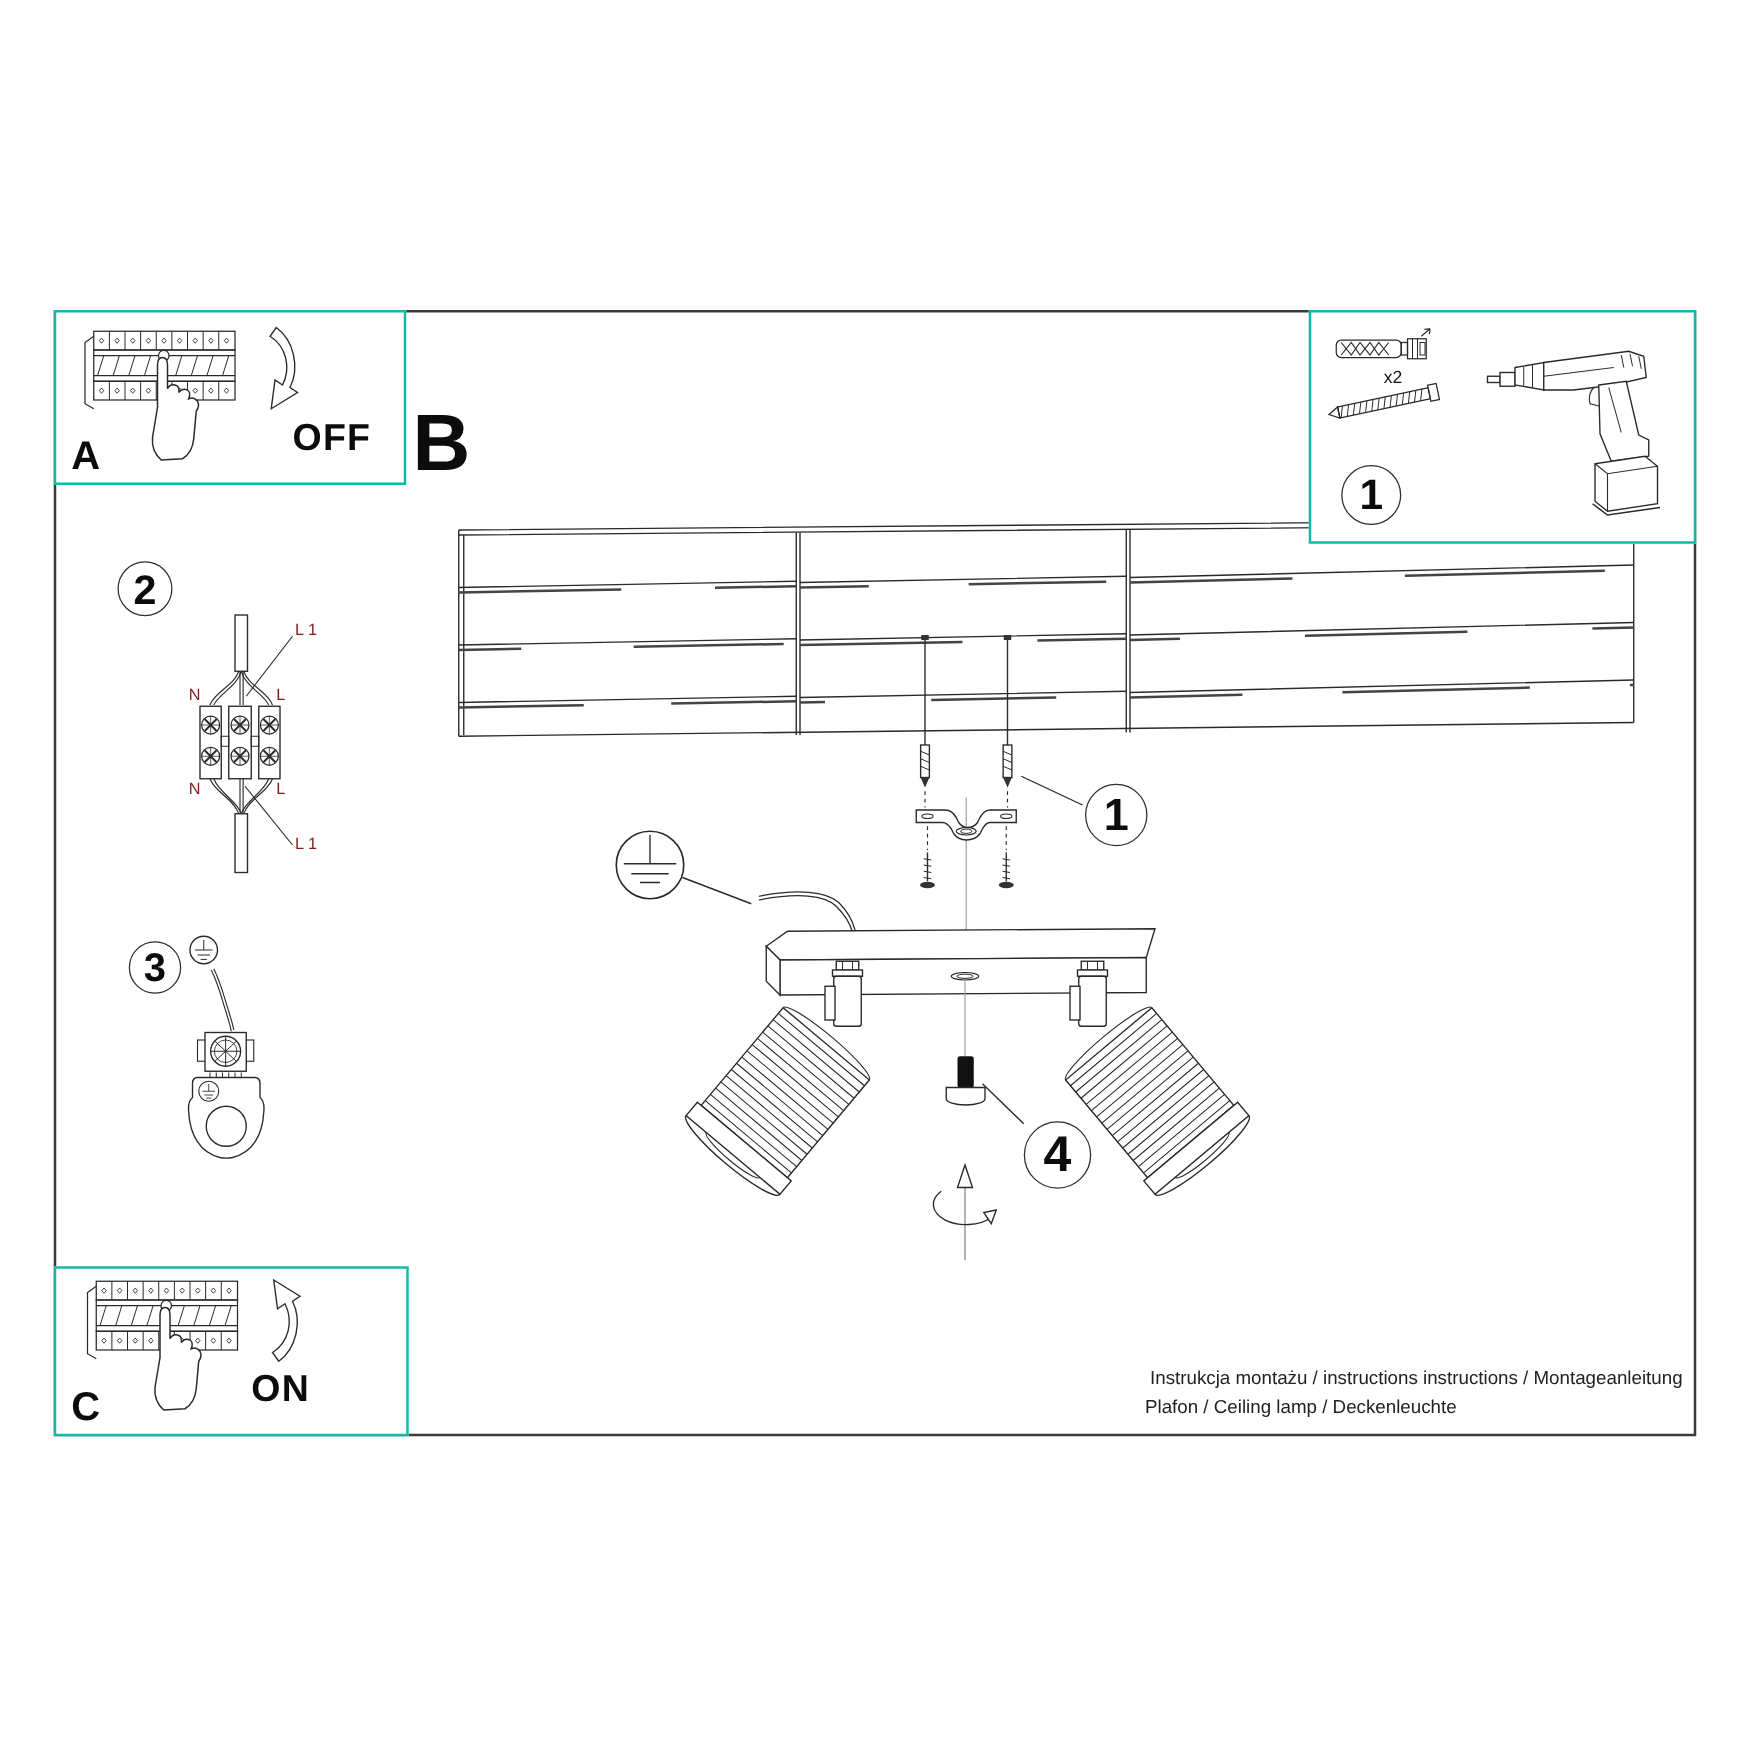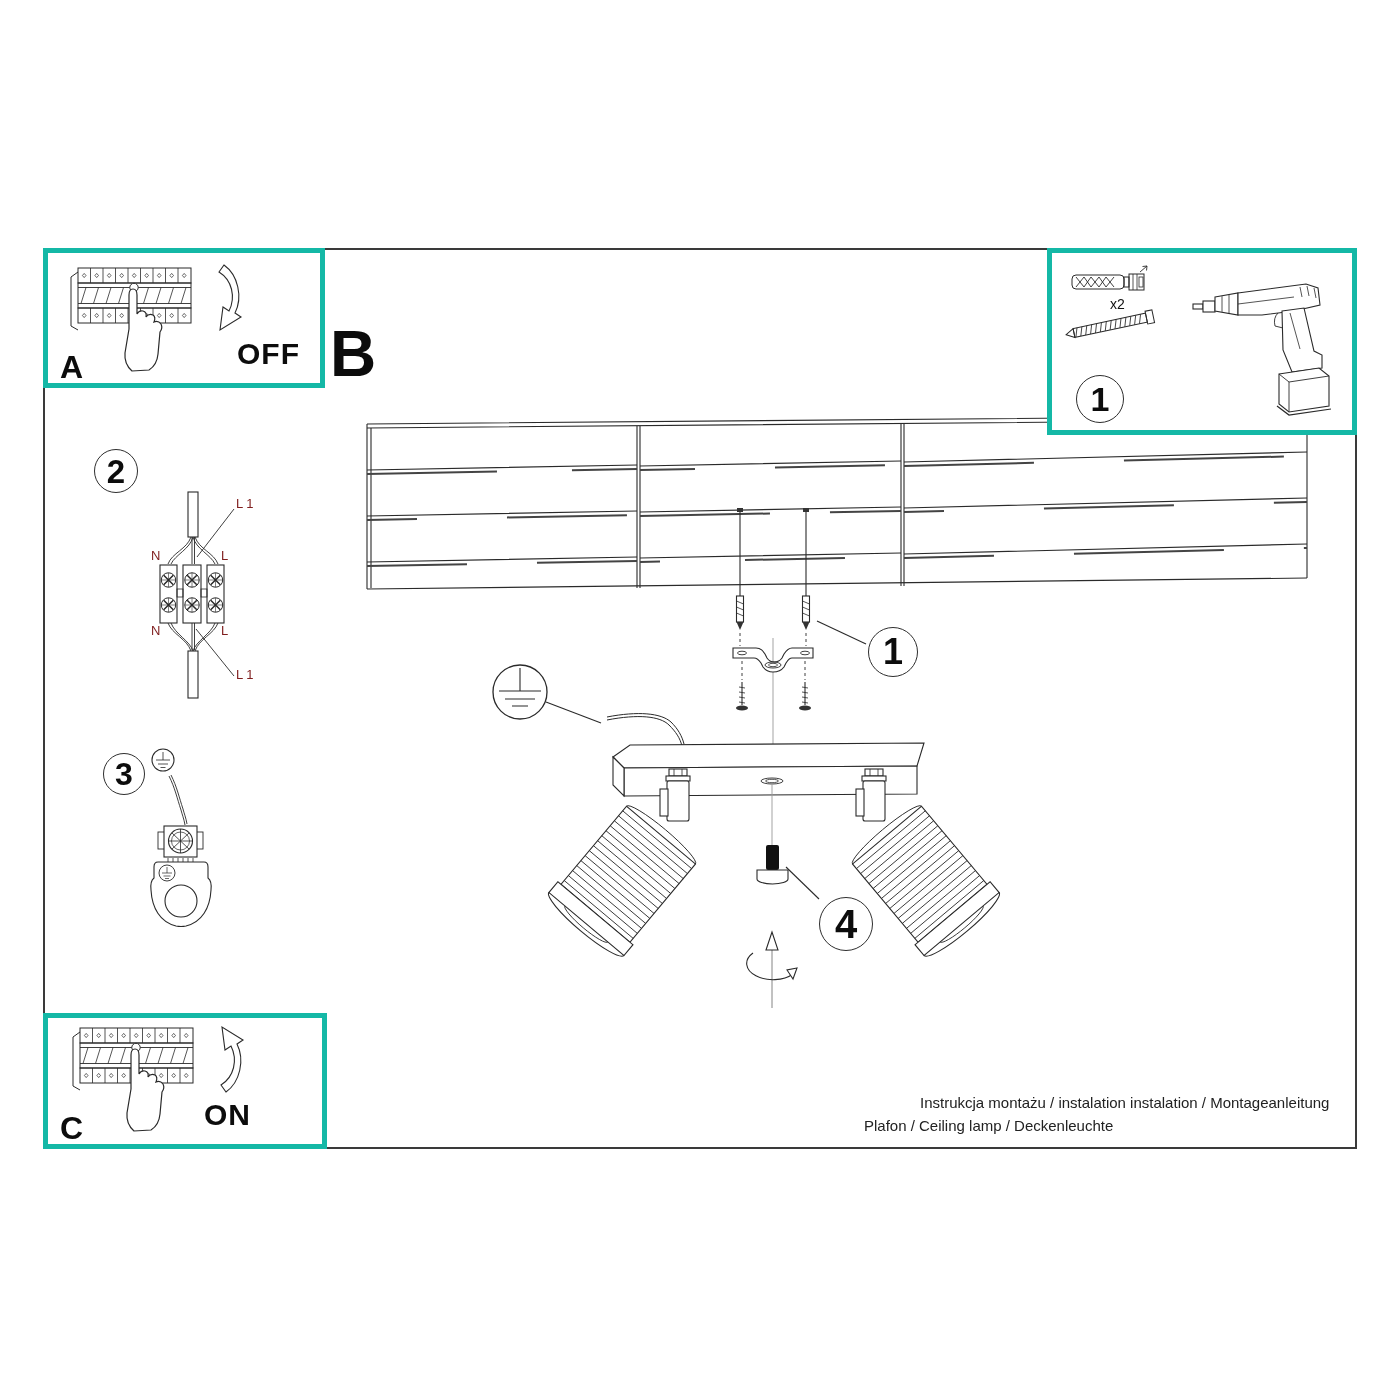--- a/index.html
+++ b/index.html
@@ -1,21 +1,21 @@
 <!DOCTYPE html>
 <html><head>
 <meta charset="utf-8">
 <style>
   html,body{margin:0;padding:0;background:#fff;}
   .page{position:relative;width:1400px;height:1400px;background:#ffffff;overflow:hidden;
         font-family:"Liberation Sans",sans-serif;color:#111;}
   .abs{position:absolute;left:0;top:0;}
   .outer-frame{position:absolute;left:43px;top:248px;width:1314px;height:901px;
                border:2px solid #3a3a3a;box-sizing:border-box;background:transparent;}
-  .panel{position:absolute;border:5px solid #14b8a6;box-sizing:border-box;background:#ffffff;}
+  .panel{position:absolute;border:2px solid #14b8a6;box-sizing:border-box;background:#ffffff;}
   .panel-a{left:43px;top:248px;width:282px;height:140px;}
   .panel-tools{left:1047px;top:248px;width:310px;height:187px;}
   .panel-c{left:43px;top:1013px;width:284px;height:136px;}
   .big-letter{position:absolute;font-weight:bold;color:#0c0c0c;line-height:1;}
   .letter-b{left:330px;top:322px;font-size:64px;}
   .corner-letter{font-size:32px;}
   .action-label{position:absolute;font-weight:bold;font-size:30px;color:#0c0c0c;line-height:1;letter-spacing:1px;}
   .callout{position:absolute;border:1.8px solid #2e2e2e;border-radius:50%;background:#fff;
            display:flex;align-items:center;justify-content:center;font-weight:bold;color:#0c0c0c;
            box-sizing:border-box;line-height:1;}
@@ -23,21 +23,21 @@
   .co-2{left:94px;top:449px;width:44px;height:44px;font-size:33px;}
   .co-3{left:103px;top:753px;width:42px;height:42px;font-size:32px;}
   .co-4{left:819px;top:897px;width:54px;height:54px;font-size:40px;}
   .co-tools{position:absolute;left:24px;top:122px;width:46px;height:46px;font-size:34px;
            border:1.8px solid #2e2e2e;border-radius:50%;background:#fff;display:flex;
            align-items:center;justify-content:center;font-weight:bold;color:#0c0c0c;line-height:1;}
   .small-label{position:absolute;font-size:13px;color:#7f1d1d;line-height:1;}
   .qty-label{position:absolute;left:58px;top:44px;font-size:14px;color:#111;line-height:1;}
   .footer-line{position:absolute;font-size:15px;color:#222;line-height:1.1;white-space:nowrap;}
   .fl-1{left:920px;top:1095px;}
-  .fl-2{left:864px;top:1118px;}
+  .fl-2{left:916px;top:1118px;}
   svg{display:block;}
 </style>
 </head>
 <body>
 
 <div class="page">
 
   <svg class="abs" width="1400" height="1400" viewBox="0 0 1400 1400">
     <defs>
       <g id="breaker-art" stroke="#2a2a2a" fill="none" stroke-width="1">
@@ -315,16 +315,16 @@
     <span>4</span>
   </div>
 
   <div class="small-label" style="left:236px;top:497px;">L 1</div>
   <div class="small-label" style="left:151px;top:549px;">N</div>
   <div class="small-label" style="left:221px;top:549px;">L</div>
   <div class="small-label" style="left:151px;top:624px;">N</div>
   <div class="small-label" style="left:221px;top:624px;">L</div>
   <div class="small-label" style="left:236px;top:668px;">L 1</div>
 
-  <div class="footer-line fl-1">Instrukcja montażu / instalation instalation / Montageanleitung</div>
+  <div class="footer-line fl-1">Instrukcja montażu / instructions instructions / Montageanleitung</div>
   <div class="footer-line fl-2">Plafon / Ceiling lamp / Deckenleuchte</div>
 
 </div>
 
 </body></html>

